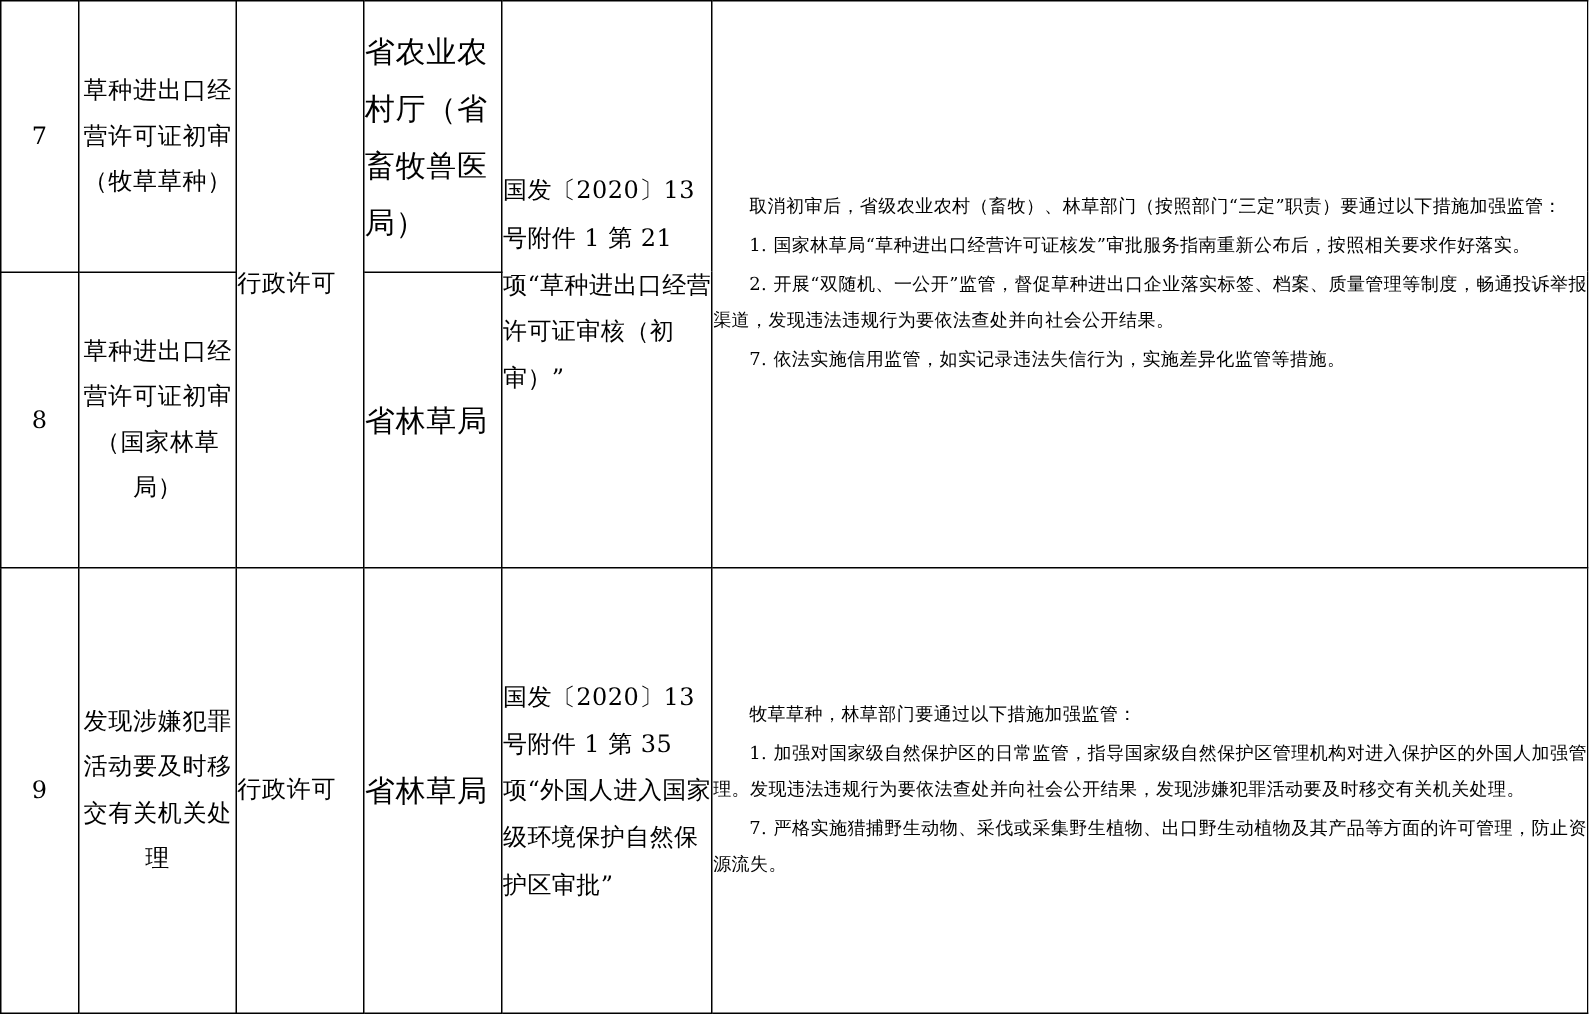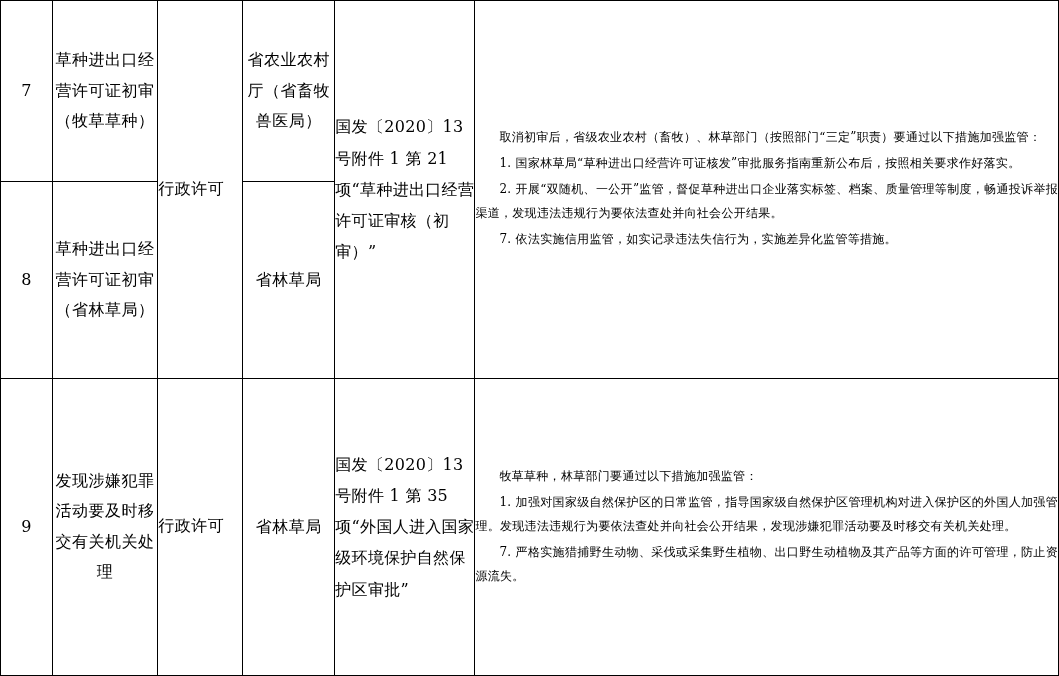--- a/index.html
+++ b/index.html
@@ -43,22 +43,22 @@
     line-height: 1.9;
     padding: 6px 9px;
     letter-spacing: 0.5px;
   }
   .cell-type {
     text-align: left;
     font-size: 16px;
     letter-spacing: 0.5px;
   }
   .cell-dept {
-    text-align: center;
-    font-size: 16px;
+    text-align: left;
+    font-size: 20px;
     line-height: 1.9;
     padding: 6px 9px;
     letter-spacing: 0.5px;
   }
   .cell-basis {
     text-align: left;
     font-size: 16px;
     line-height: 1.95;
     padding: 6px 10px;
     letter-spacing: 0.3px;
@@ -103,21 +103,21 @@
       <td class="cell-basis" rowspan="2">国发〔2020〕13号附件 1 第 21 项“草种进出口经营许可证审核（初审）”</td>
       <td class="cell-meas" rowspan="2">
         <p>取消初审后，省级农业农村（畜牧）、林草部门（按照部门“三定”职责）要通过以下措施加强监管：</p>
         <p>1. 国家林草局“草种进出口经营许可证核发”审批服务指南重新公布后，按照相关要求作好落实。</p>
         <p>2. 开展“双随机、一公开”监管，督促草种进出口企业落实标签、档案、质量管理等制度，畅通投诉举报渠道，发现违法违规行为要依法查处并向社会公开结果。</p>
         <p>7. 依法实施信用监管，如实记录违法失信行为，实施差异化监管等措施。</p>
       </td>
     </tr>
     <tr class="row-8">
       <td class="cell-num">8</td>
-      <td class="cell-name">草种进出口经营许可证初审（省林草局）</td>
+      <td class="cell-name">草种进出口经营许可证初审（国家林草局）</td>
       <td class="cell-dept">省林草局</td>
     </tr>
     <tr class="row-9">
       <td class="cell-num">9</td>
       <td class="cell-name">发现涉嫌犯罪活动要及时移交有关机关处理</td>
       <td class="cell-type">行政许可</td>
       <td class="cell-dept">省林草局</td>
       <td class="cell-basis">国发〔2020〕13号附件 1 第 35 项“外国人进入国家级环境保护自然保护区审批”</td>
       <td class="cell-meas">
         <p>牧草草种，林草部门要通过以下措施加强监管：</p>

